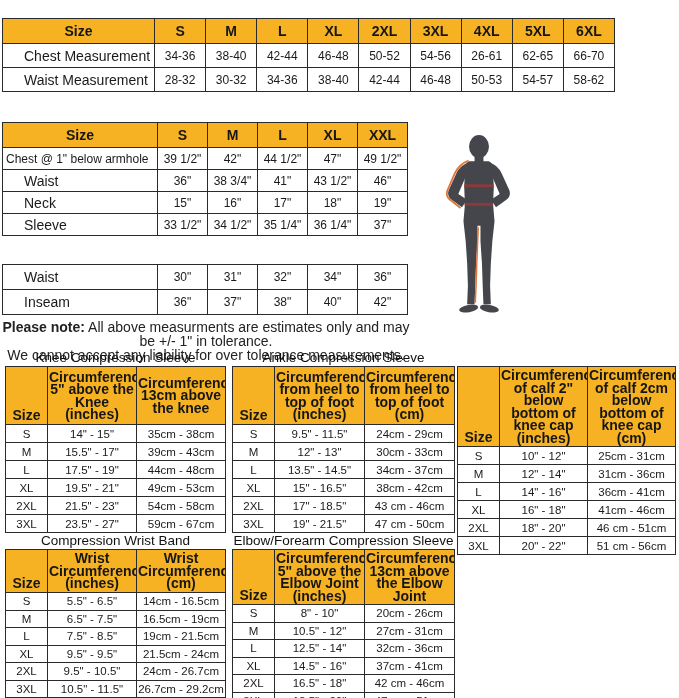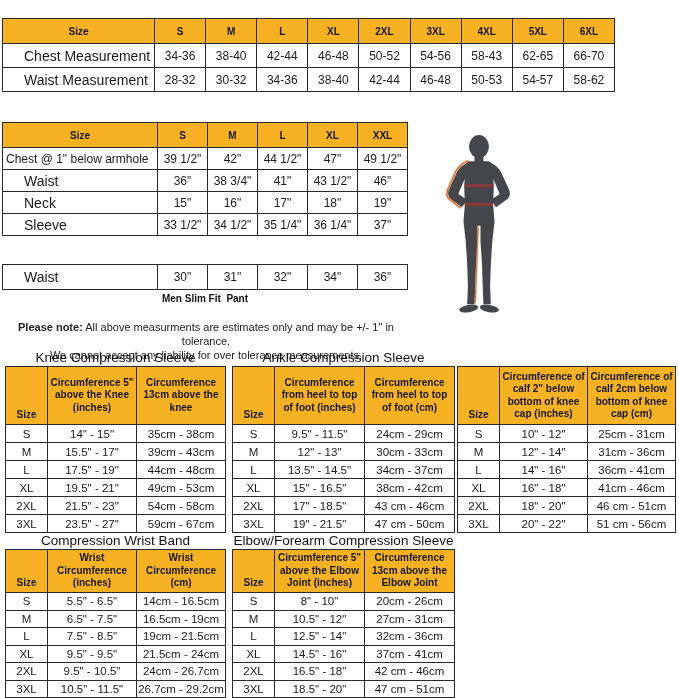--- a/index.html
+++ b/index.html
@@ -11,37 +11,37 @@
   }
   #page { position:relative; width:679px; height:698px; overflow:hidden; background:#fff; }
 
   .big-title { position:absolute; text-align:center; font-weight:bold; font-size:10px; white-space:pre; color:#111;margin-top:48px; }
   #t1-title { top:1px;   left:2px; width:613px; }
   #t2-title { top:104px; left:2px; width:406px; }
   #t3-title { top:245px; left:2px; width:406px; }
 
   table.grid { position:absolute; border-collapse:collapse; table-layout:fixed; background:#fff; }
   .grid th, .grid td { border:1.5px solid #2a2a2a; overflow:hidden; }
-  .grid thead th { background:var(--header-bg,#F6B222); font-weight:bold; font-size:10px; text-align:center; color:#161616; }
+  .grid thead th { background:var(--header-bg,#F6B222); font-weight:bold; font-size:14px; text-align:center; color:#161616; }
   .grid td { font-size:12px; text-align:center; white-space:nowrap; }
   .grid td.row-label { text-align:left; padding-left:21px; font-size:14px; }
 
   #t1 { top:18px;  left:2px; width:613px; }
   #t1 thead tr { height:25px; }
   #t1 tbody tr { height:24px; }
 
   #t2 { top:122px; left:2px; width:406px; }
   #t2 thead tr { height:25px; }
   #t2 tbody tr { height:22px; }
   #t2 tbody tr:first-child td.row-label { font-size:12px; padding-left:3px; }
 
   #t3 { top:264px; left:2px; width:406px; }
   #t3 tbody tr { height:25px; }
 
-  #note { position:absolute; top:320px; left:0; width:412px; text-align:center; font-size:11px; line-height:14px; color:#222; }
+  #note { position:absolute; top:320px; left:0; width:412px; text-align:center; font-size:14px; line-height:14px; color:#222; }
   #note .nb { font-weight:bold; }
 
   .mini-title { position:absolute; text-align:center; font-weight:normal; font-size:13.5px; white-space:nowrap; color:#111; }
   #mt0 { top:350px; left:5px;   width:221px; }
   #mt1 { top:350px; left:232px; width:223px; }
   #mt2 { top:350px; left:457px; width:219px; }
   #mt3 { top:533px; left:5px;   width:221px; }
   #mt4 { top:533px; left:232px; width:223px; }
 
   .mini th { font-size:11px; line-height:12.5px; padding:2px 1px; white-space:normal; font-weight:bold; }
@@ -94,21 +94,21 @@
       </thead>
       <tbody>
         <tr>
           <td class="row-label">Chest Measurement</td>
           <td>34-36</td>
           <td>38-40</td>
           <td>42-44</td>
           <td>46-48</td>
           <td>50-52</td>
           <td>54-56</td>
-          <td>58-43</td>
+          <td>26-61</td>
           <td>62-65</td>
           <td>66-70</td>
         </tr>
         <tr>
           <td class="row-label">Waist Measurement</td>
           <td>28-32</td>
           <td>30-32</td>
           <td>34-36</td>
           <td>38-40</td>
           <td>42-44</td>
@@ -186,20 +186,28 @@
         <col>
       </colgroup>
   <tbody>
         <tr>
           <td class="row-label">Waist</td>
           <td>30"</td>
           <td>31"</td>
           <td>32"</td>
           <td>34"</td>
           <td>36"</td>
+        </tr>
+        <tr>
+          <td class="row-label">Inseam</td>
+          <td>36"</td>
+          <td>37"</td>
+          <td>38"</td>
+          <td>40"</td>
+          <td>42"</td>
         </tr>
       </tbody>
     </table>
 
   <div id="note">
     <div><span class="nb">Please note:</span><span> All above measurments are estimates only and may be +/- 1" in tolerance.</span></div>
     <div>We cannot accept any liability for over tolerance measurements.</div>
   </div>
 
   <div id="figure-wrap">

